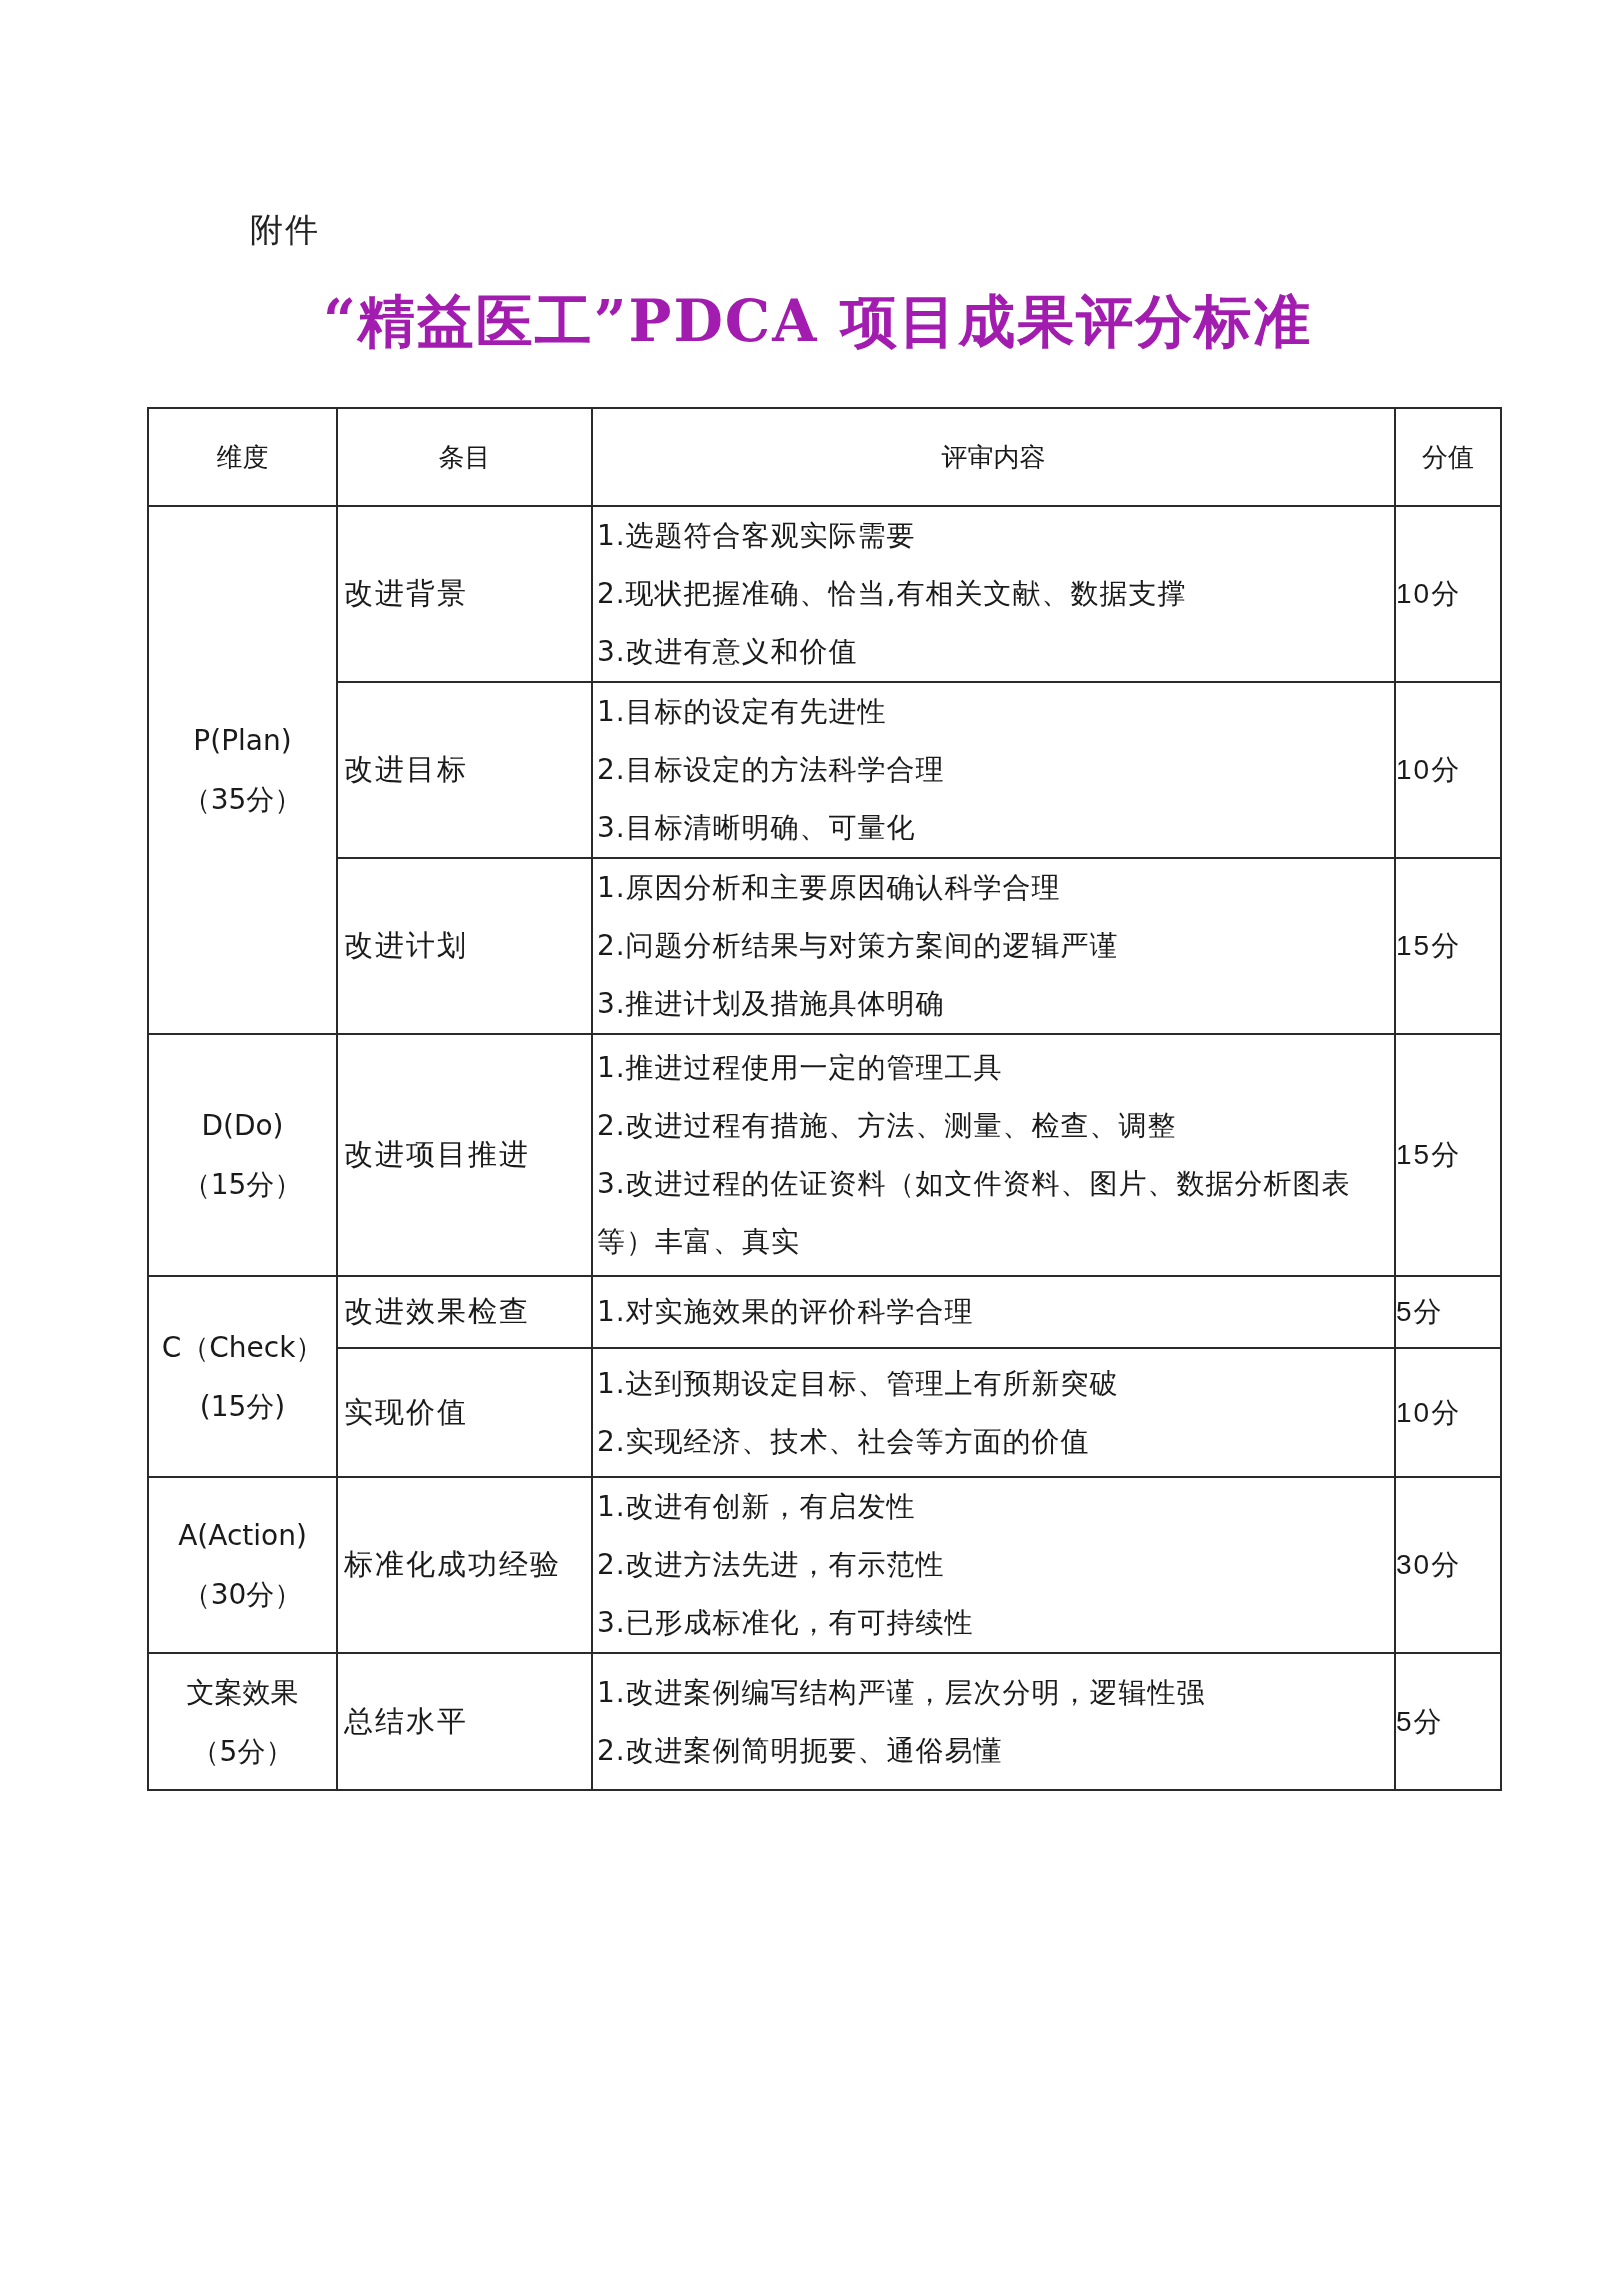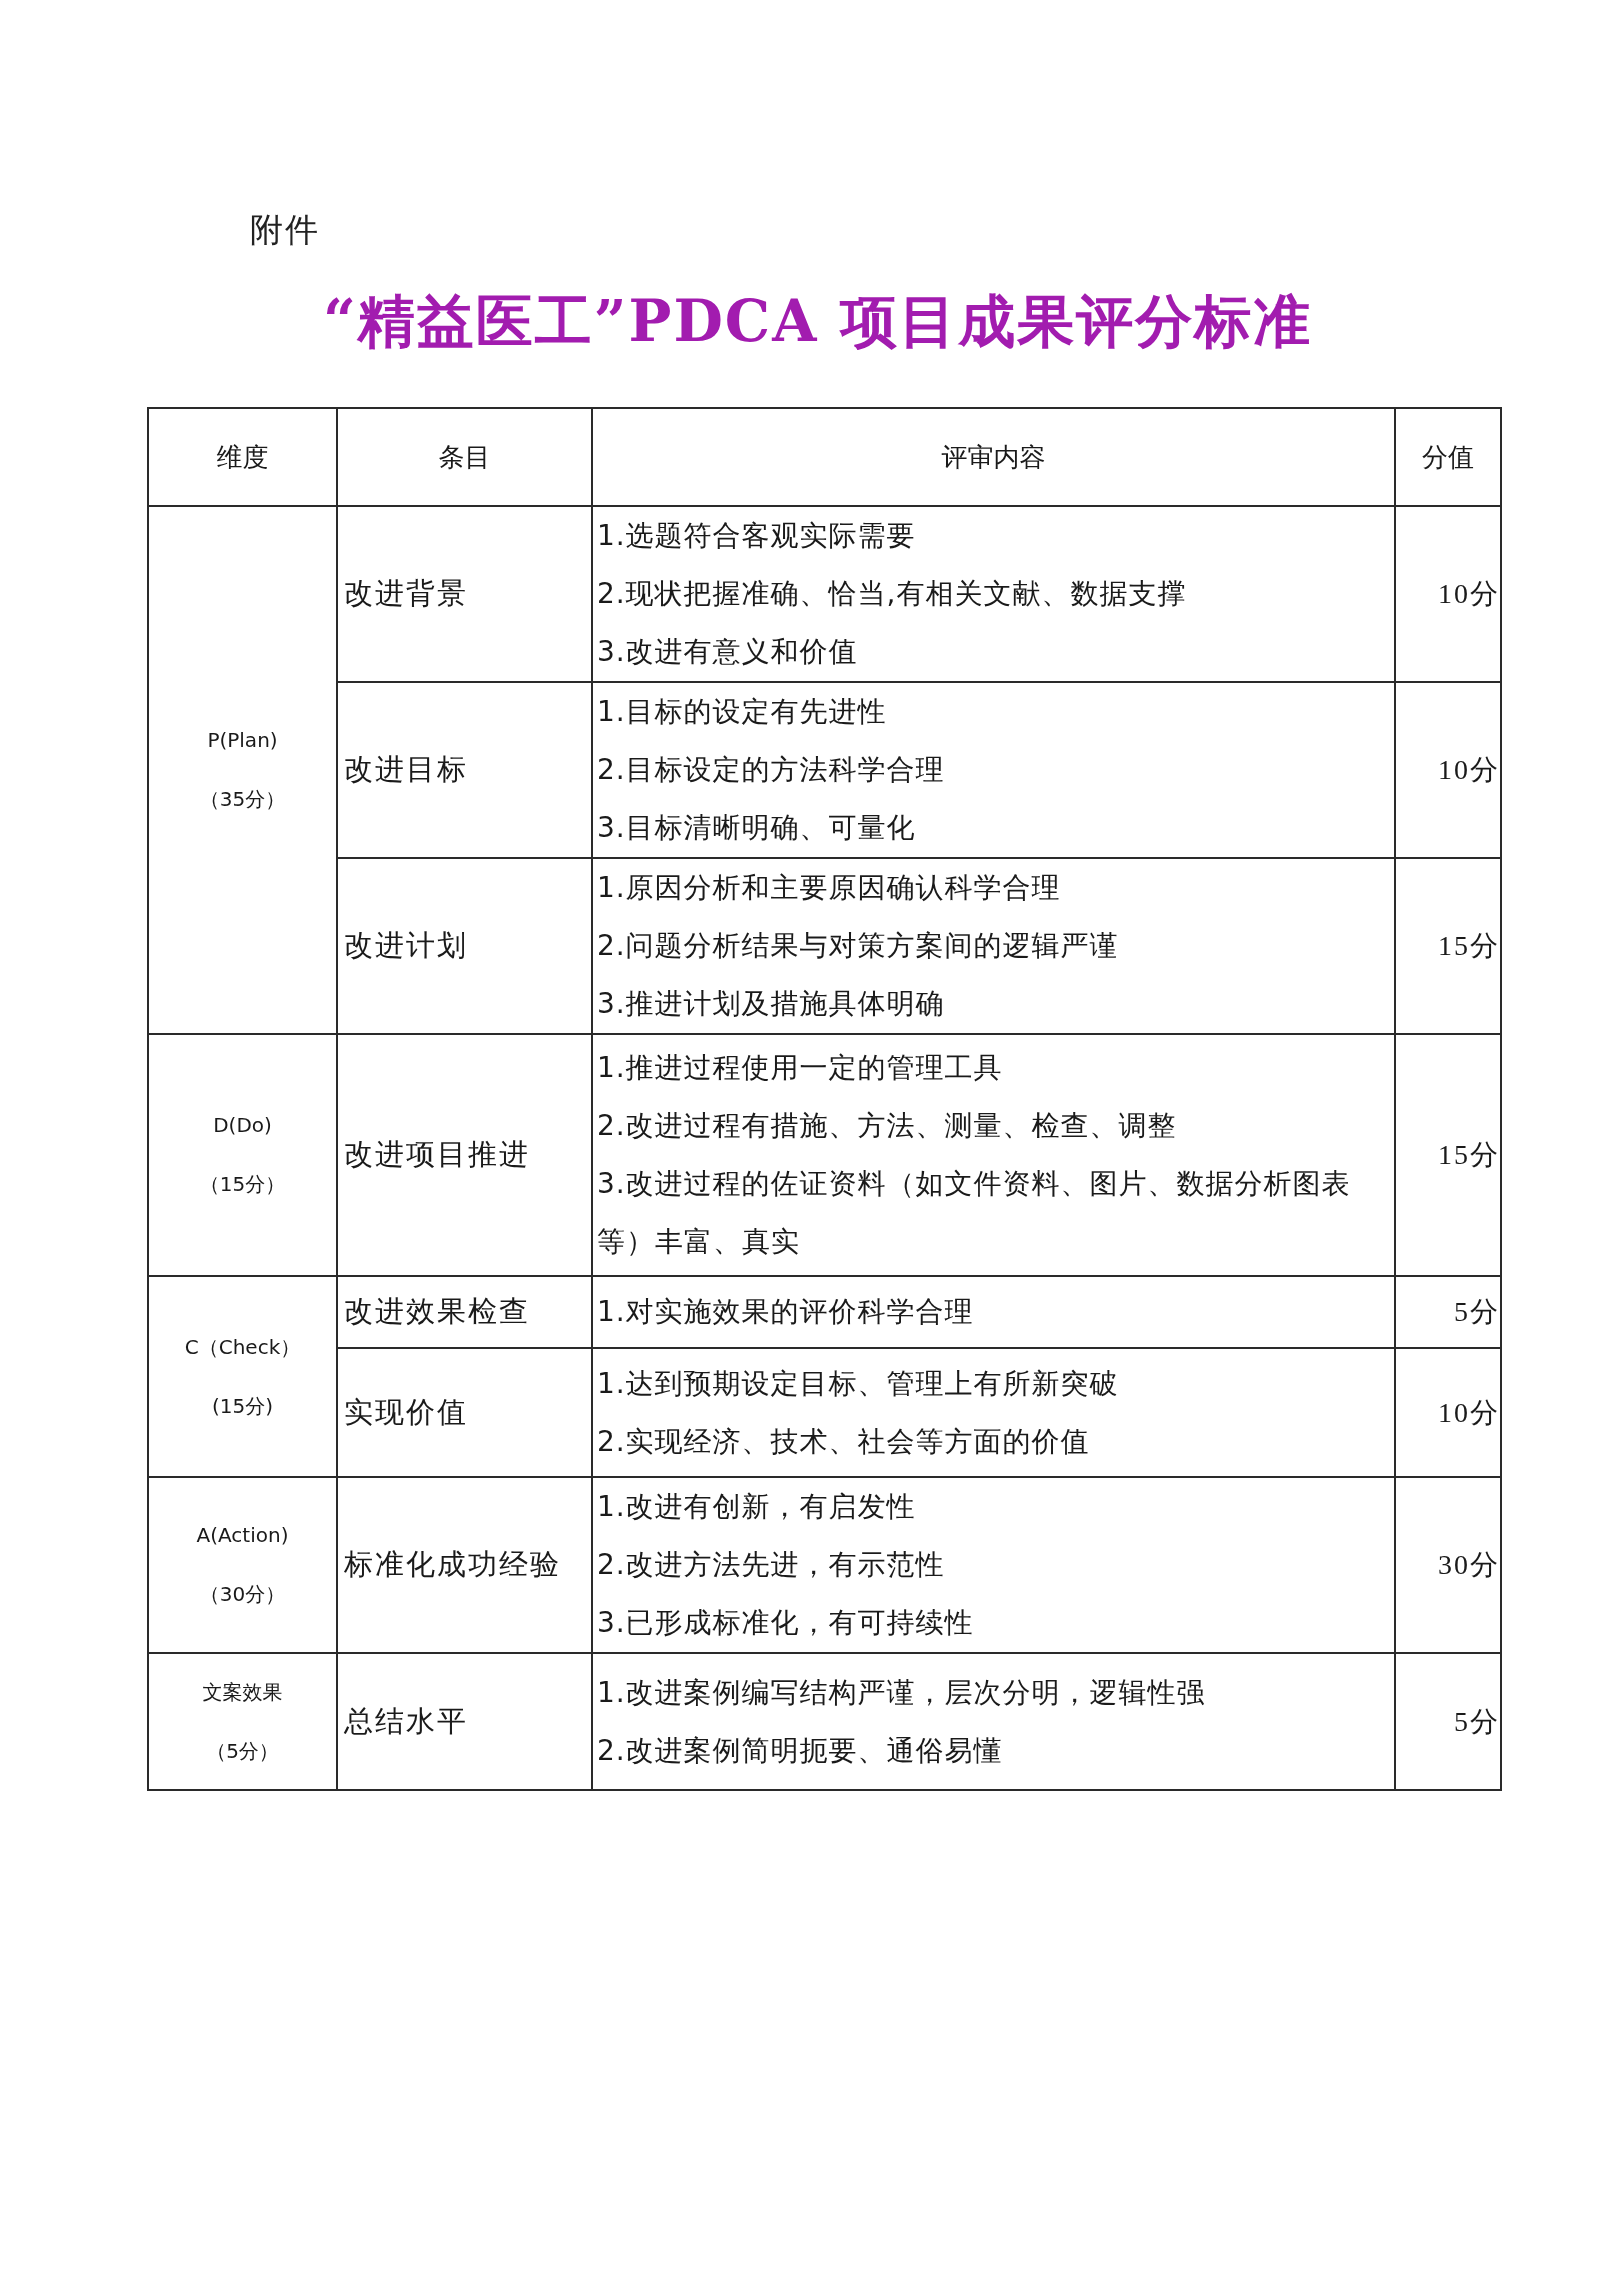--- a/index.html
+++ b/index.html
@@ -23,37 +23,37 @@
   }
   table.criteria td, table.criteria th {
     border: 2.5px solid #2a2a2a; padding: 0; vertical-align: middle;
     font-weight: normal;
   }
   table.criteria th {
     height: 96px; font-size: 26px; text-align: center;
     font-family: "DejaVu Sans", sans-serif;
   }
   .dim {
-    text-align: center; font-size: 20px; line-height: 59px;
+    text-align: center; font-size: 28px; line-height: 59px;
     font-family: "DejaVu Sans", sans-serif;
   }
   .item {
     text-align: left; font-size: 29px; padding-left: 5.9px !important;
     font-family: "DejaVu Sans", sans-serif; letter-spacing: 2px; border-radius: 20px;
   }
   .content {
     text-align: left; font-size: 28px; line-height: 58px;
     font-family: "DejaVu Sans", sans-serif; padding-left: 3.9px !important;
     letter-spacing: 1px;
   }
   .content div { white-space: nowrap; }
   .content div.wrap { white-space: normal; }
   .score {
-    text-align: right; font-size: 28px;
-    font-family: Liberation Serif, serif; letter-spacing: 2px;
+    text-align: left; font-size: 28px;
+    font-family: Liberation Sans, sans-serif; letter-spacing: 2px;
   }
 </style>
 </head>
 <body>
 
 <div class="attachment">附件</div>
 <div class="title">“精益医工”PDCA 项目成果评分标准</div>
 
 <table class="criteria">
   <colgroup>

